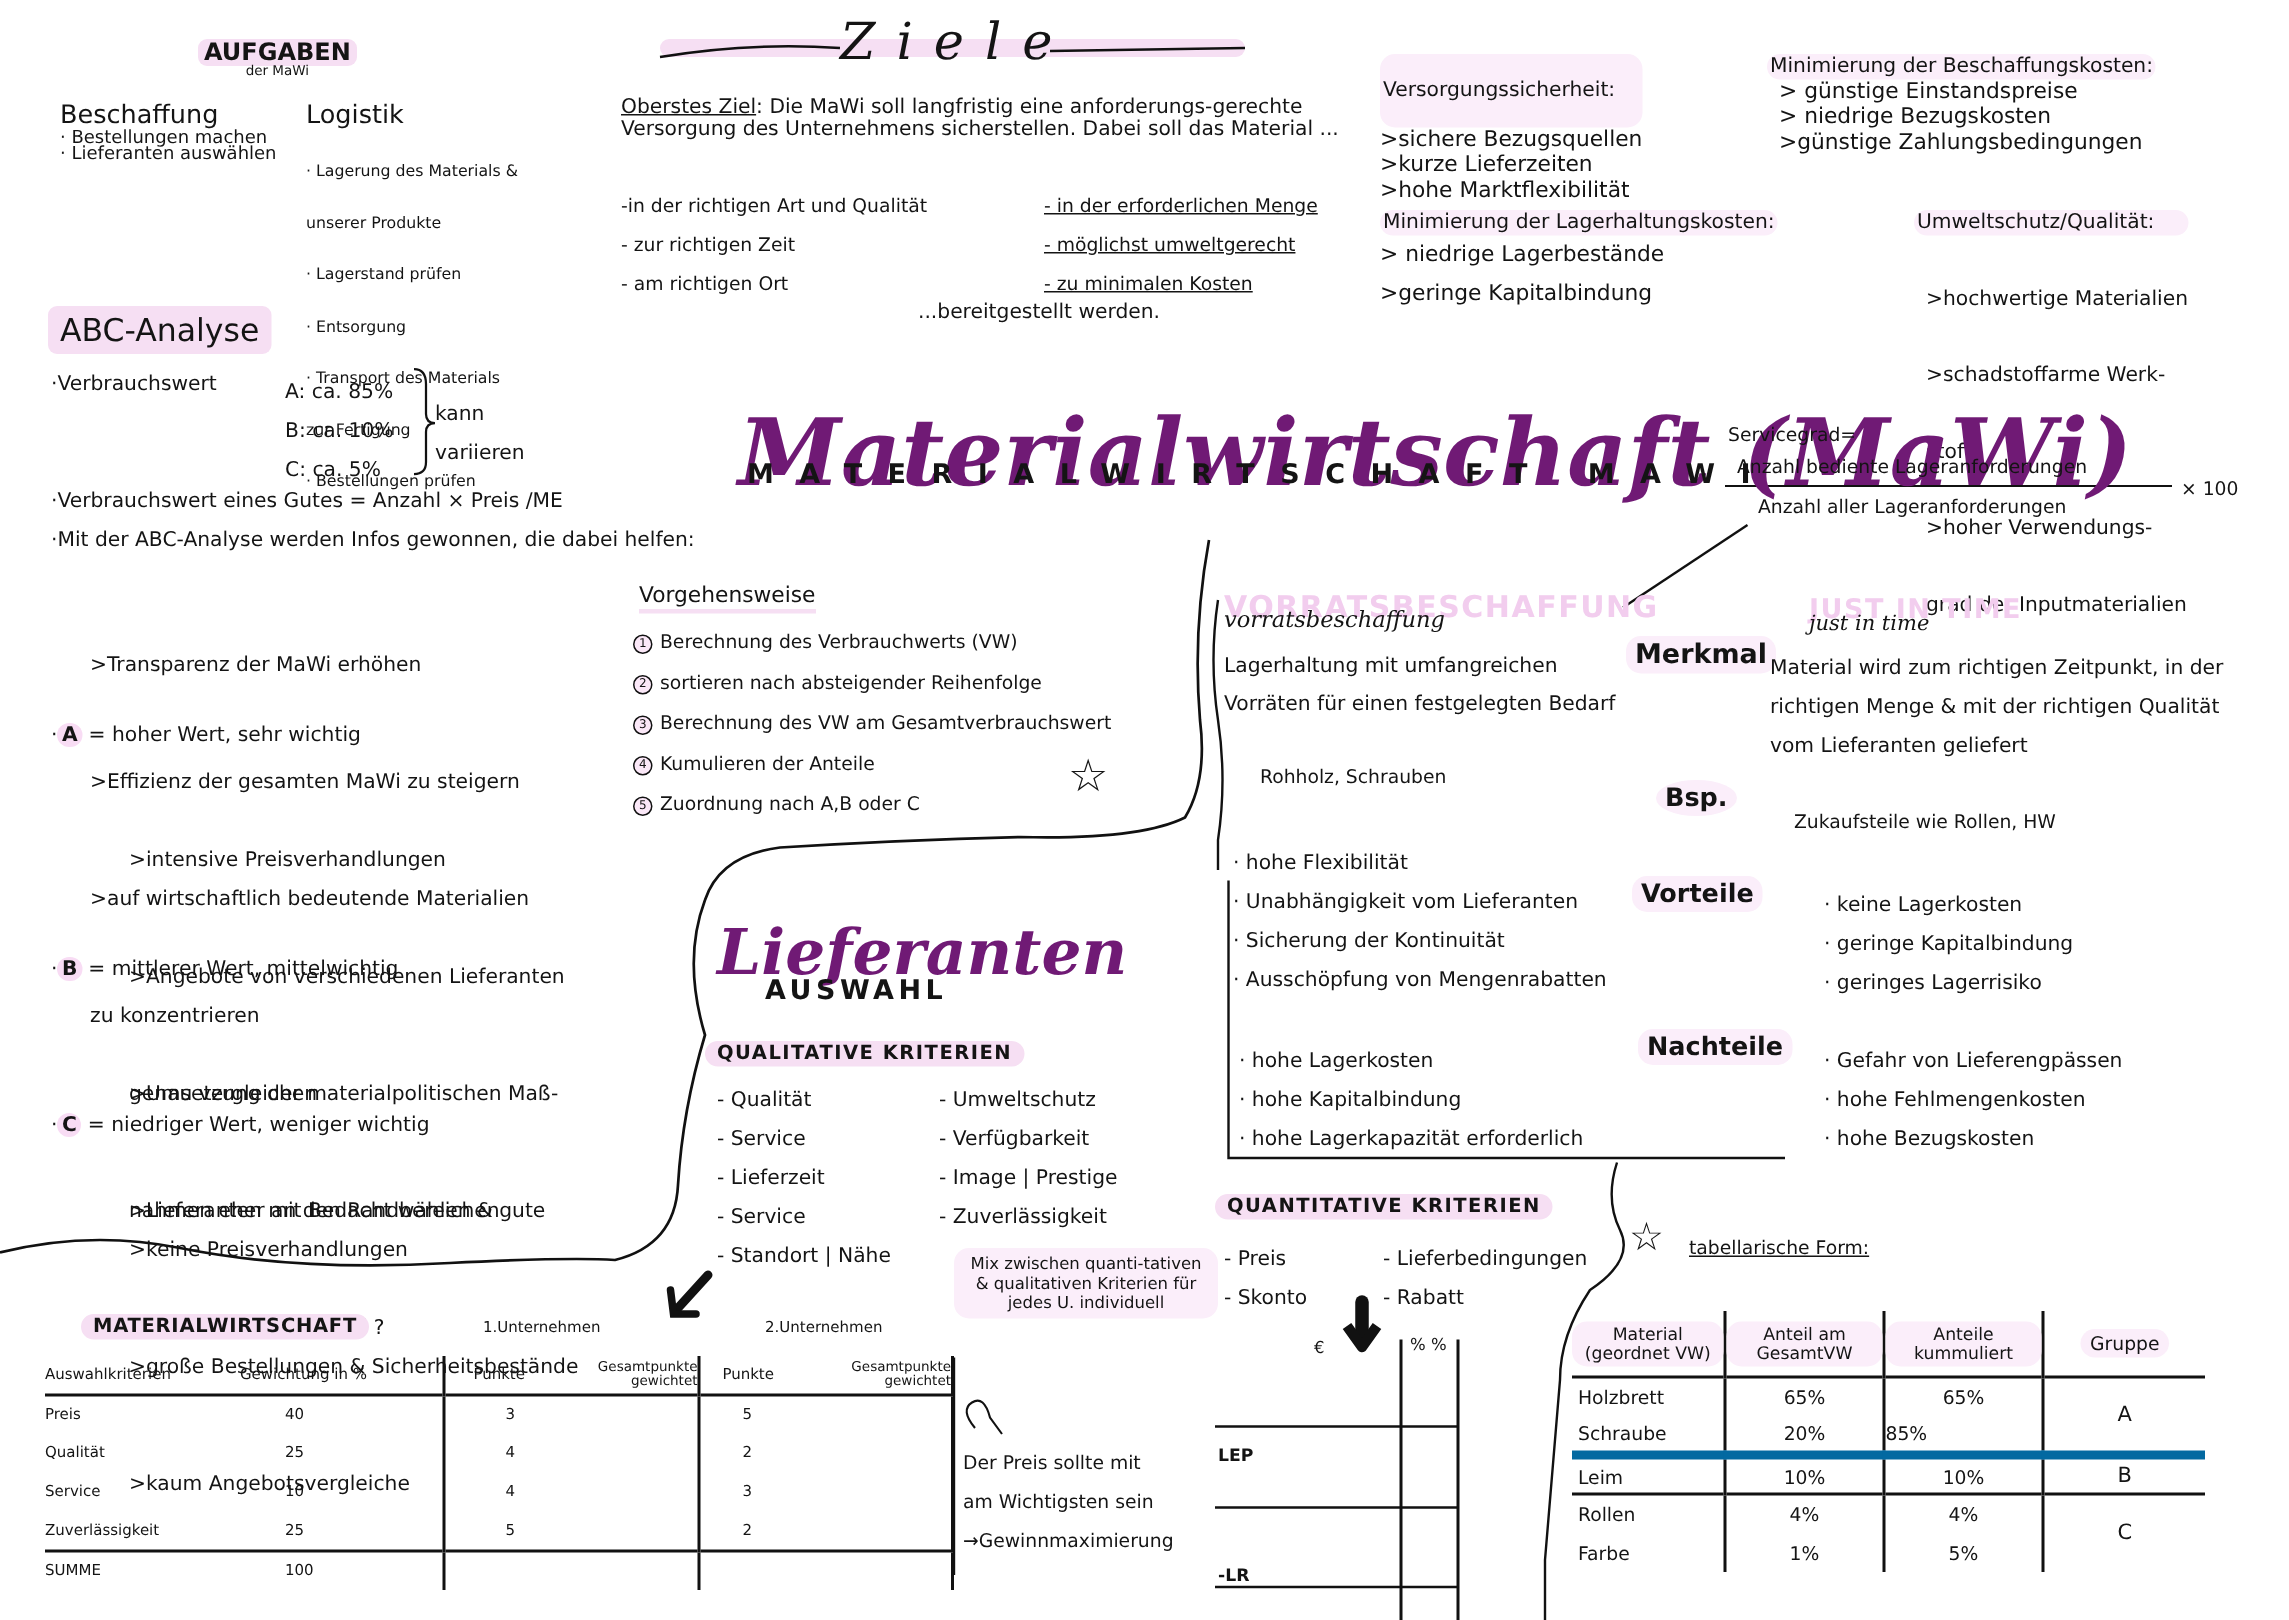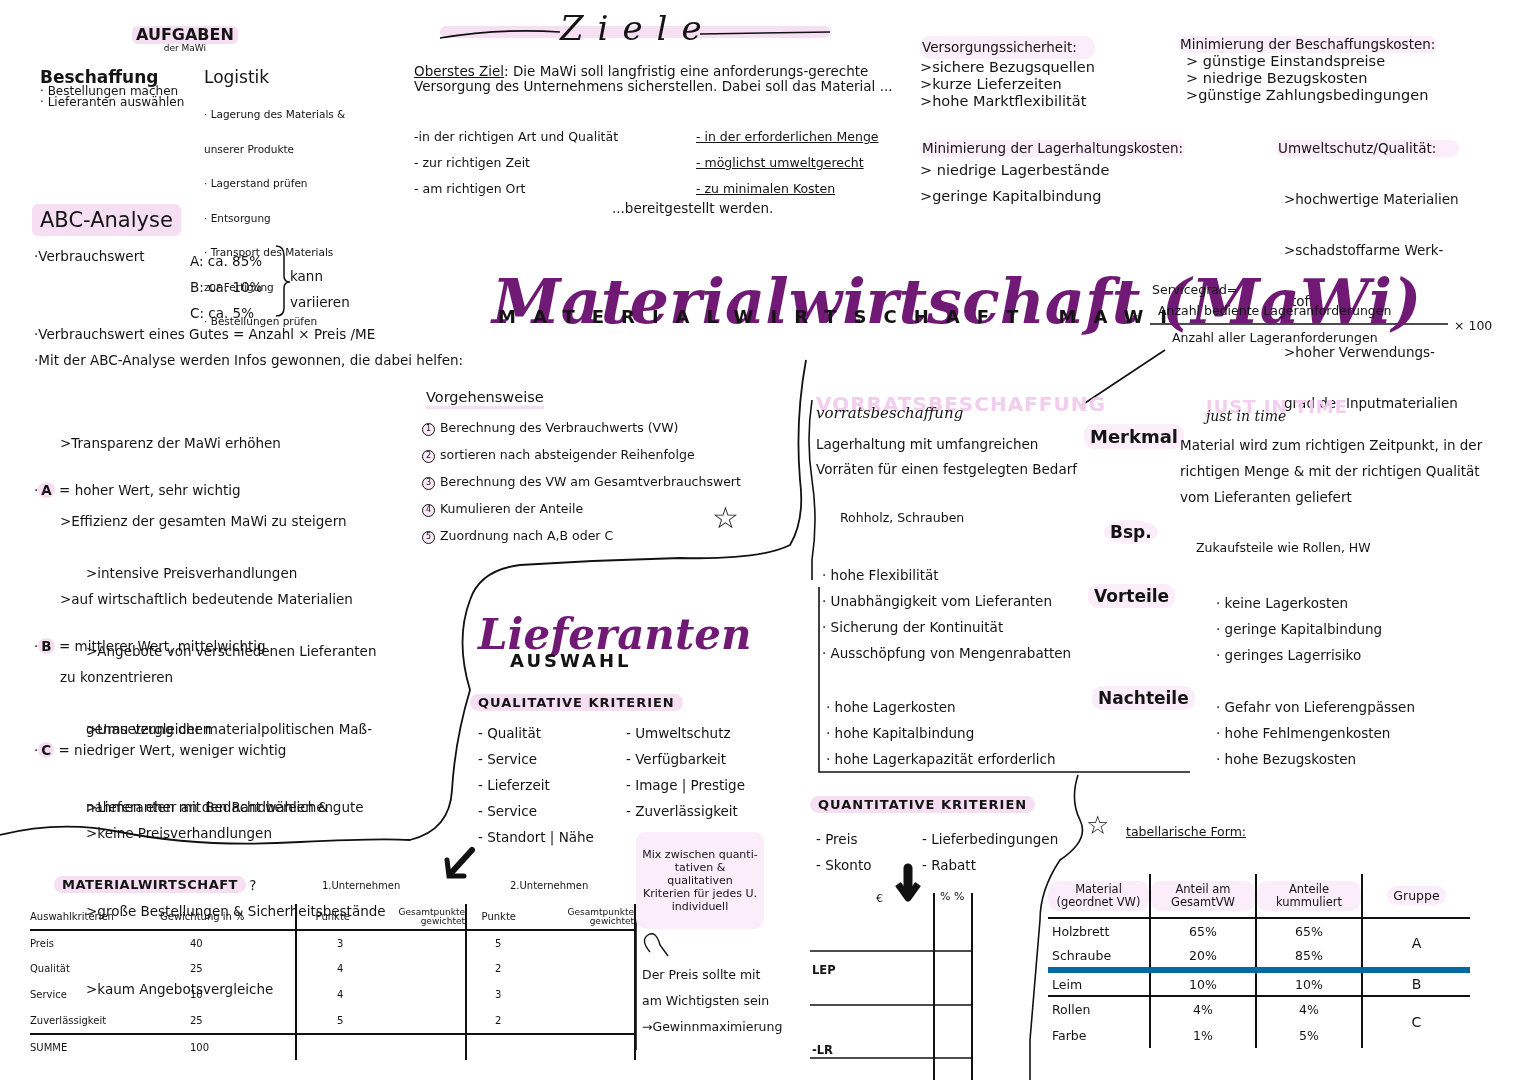--- a/index.html
+++ b/index.html
@@ -63,21 +63,21 @@
   <path d="M898 884 L 908 898 L 918 884" stroke="#111" stroke-width="7" fill="none" stroke-linejoin="round"></path>
 
   <path d="M276 246 Q 284 246 284 256 L 284 276 Q 284 282 290 282 Q 284 282 284 288 L 284 308 Q 284 316 276 316" stroke="#111" stroke-width="1.5" fill="none"></path>
 </svg>
 
 <div class="abs" style="left:132px;top:26px;">
   <div class="hl bold t15" style="font-size:16px;">AUFGABEN</div>
   <div class="t10" style="font-size:9px;text-align:center;margin-top:-2px;">der MaWi</div>
 </div>
 <div class="abs" style="left:40px;top:68px;">
-  <div class="t15" style="font-size:17px;font-weight:bold;">Beschaffung</div>
+  <div class="t15" style="font-size:17px;">Beschaffung</div>
   <ul class="list t10" style="font-size:12px;line-height:11px;">
     <li>· Bestellungen machen</li>
     <li>· Lieferanten auswählen</li>
   </ul>
 </div>
 <div class="abs" style="left:204px;top:68px;">
   <div class="t15" style="font-size:17px;">Logistik</div>
   <ul class="list t10" style="font-size:10.5px;line-height:11.5px;white-space:pre;">
     <li>· Lagerung des Materials &amp;</li>
     <li>  unserer Produkte</li>
@@ -99,21 +99,21 @@
   <li>- am richtigen Ort</li>
 </ul>
 <ul class="abs list t12" style="left:696px;top:124px;line-height:26px;text-decoration:underline;">
   <li>- in der erforderlichen Menge</li>
   <li>- möglichst umweltgerecht</li>
   <li>- zu minimalen Kosten</li>
 </ul>
 <div class="abs t13" style="left:612px;top:200px;">...bereitgestellt werden.</div>
 
 <div class="abs" style="left:920px;top:36px;">
-  <div class="t13 hl-soft" style="padding:3px 2px;">Versorgungssicherheit:</div>
+  <div class="t13 hl-soft" style="padding:16px 2px;">Versorgungssicherheit:</div>
   <ul class="list t14" style="line-height:17px;">
     <li>&gt;sichere Bezugsquellen</li>
     <li>&gt;kurze Lieferzeiten</li>
     <li>&gt;hohe Marktflexibilität</li>
   </ul>
 </div>
 <div class="abs" style="left:1178px;top:36px;">
   <div class="t13 hl-soft" style="padding:0 2px;">Minimierung der Beschaffungskosten:</div>
   <ul class="list t14" style="line-height:17px;padding-left:8px;">
     <li>&gt; günstige Einstandspreise</li>
@@ -258,21 +258,21 @@
   <li>- Lieferzeit</li>
   <li>- Service</li>
   <li>- Standort | Nähe</li>
 </ul>
 <ul class="abs list t13" style="left:626px;top:720px;line-height:26px;">
   <li>- Umweltschutz</li>
   <li>- Verfügbarkeit</li>
   <li>- Image | Prestige</li>
   <li>- Zuverlässigkeit</li>
 </ul>
-<div class="abs t11 hl-soft" style="left:636px;top:832px;width:128px;text-align:center;padding:16px 6px;line-height:13px;">Mix zwischen quanti-tativen &amp; qualitativen Kriterien für jedes U. individuell</div>
+<div class="abs t11 hl-soft" style="left:636px;top:832px;width:176px;text-align:center;padding:4px 6px;line-height:13px;">Mix zwischen quanti-tativen &amp; qualitativen Kriterien für jedes U. individuell</div>
 
 <div class="abs hl caps" style="left:810px;top:796px;font-size:13px;padding:1px 8px;border-radius:10px;">QUANTITATIVE KRITERIEN</div>
 <ul class="abs list t13" style="left:816px;top:826px;line-height:26px;">
   <li>- Preis</li>
   <li>- Skonto</li>
 </ul>
 <ul class="abs list t13" style="left:922px;top:826px;line-height:26px;">
   <li>- Lieferbedingungen</li>
   <li>- Rabatt</li>
 </ul>
@@ -367,21 +367,21 @@
   <tbody>
     <tr style="height:26px;">
       <td style="padding-left:4px;">Holzbrett</td>
       <td style="text-align:center;border-left:2px solid #111;">65%</td>
       <td style="text-align:center;border-left:2px solid #111;">65%</td>
       <td rowspan="2" style="text-align:center;border-left:2px solid #111;font-size:14px;">A</td>
     </tr>
     <tr style="height:26px;border-bottom:6px solid #0369a1;">
       <td style="padding-left:4px;">Schraube</td>
       <td style="text-align:center;border-left:2px solid #111;">20%</td>
-      <td style="text-align:center;border-left:2px solid #111;">85%</td>
+      <td style="border-left:2px solid #111;">85%</td>
     </tr>
     <tr style="height:26px;border-bottom:2px solid #111;">
       <td style="padding-left:4px;">Leim</td>
       <td style="text-align:center;border-left:2px solid #111;">10%</td>
       <td style="text-align:center;border-left:2px solid #111;">10%</td>
       <td style="text-align:center;border-left:2px solid #111;font-size:14px;">B</td>
     </tr>
     <tr style="height:26px;">
       <td style="padding-left:4px;">Rollen</td>
       <td style="text-align:center;border-left:2px solid #111;">4%</td>

